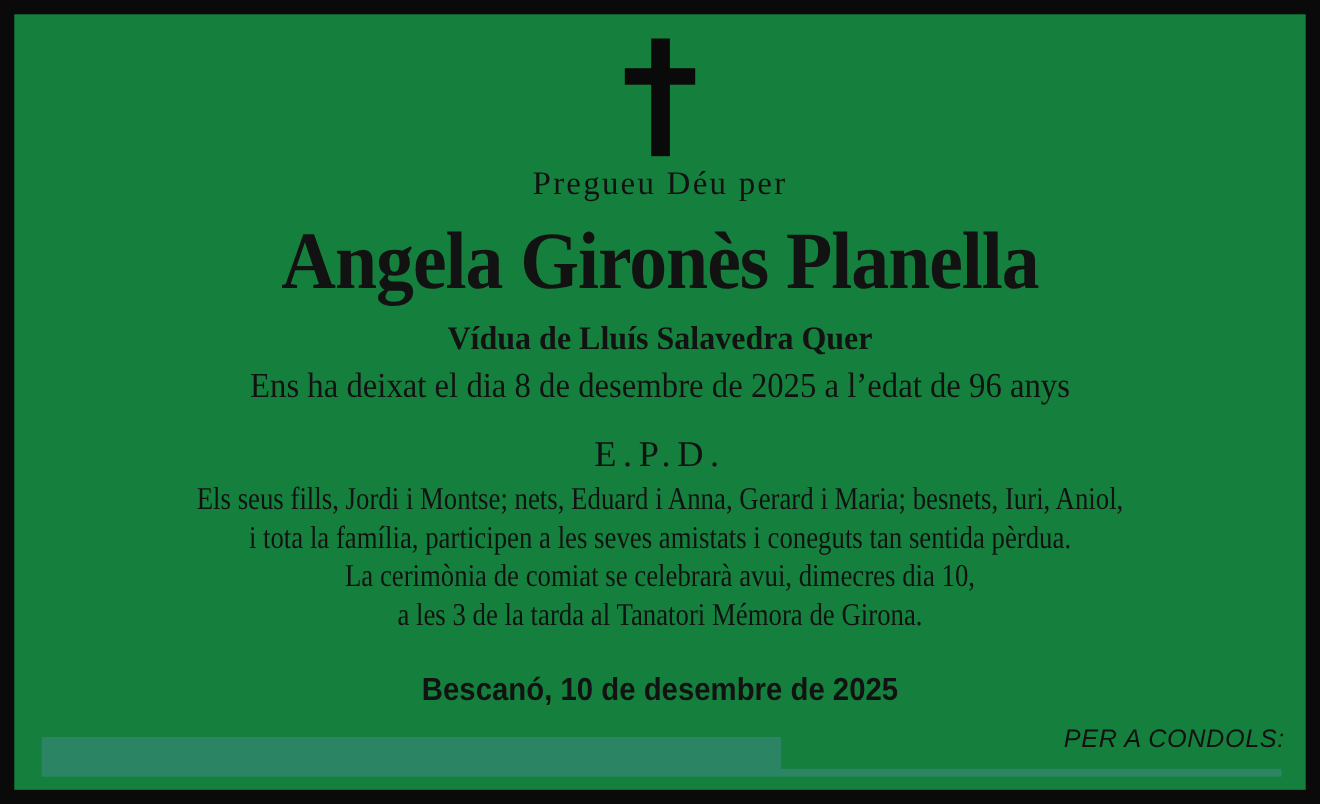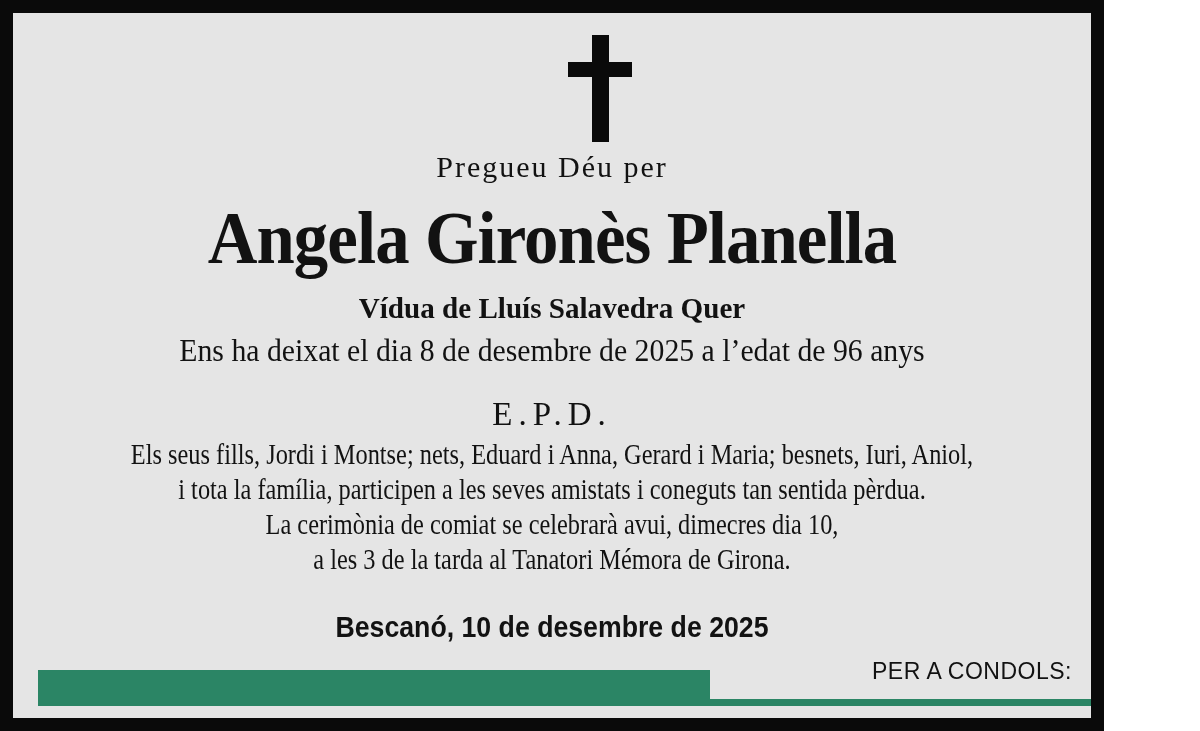--- a/index.html
+++ b/index.html
@@ -2,23 +2,23 @@
 <html><head>
 <meta charset="utf-8">
 <style>
   html, body {
     margin: 0;
     padding: 0;
     background: #ffffff;
   }
   .page {
     position: relative;
-    width: 1104px;
+    width: 1200px;
     height: 731px;
-    background: #e5e5e5;
+    background: #15803d;
     overflow: hidden;
     font-family: "Liberation Serif", serif;
     color: var(--ink, #121212);
   }
   .frame {
     position: absolute;
     inset: 0;
     border: 13px solid var(--frame, #0a0a0a);
     pointer-events: none;
     z-index: 5;
@@ -120,20 +120,21 @@
   .footer {
     position: absolute;
     right: 32px;
     top: 660px;
     display: flex;
     align-items: baseline;
     gap: 9px;
     line-height: 1;
     font-family: "Liberation Sans", sans-serif;
     white-space: nowrap;
+    font-style: italic;
   }
   .cond-label {
     font-size: 23px;
     letter-spacing: 0.5px;
   }
   .website {
     font-size: 35px;
     letter-spacing: -0.5px;
     cursor: pointer;
   }

